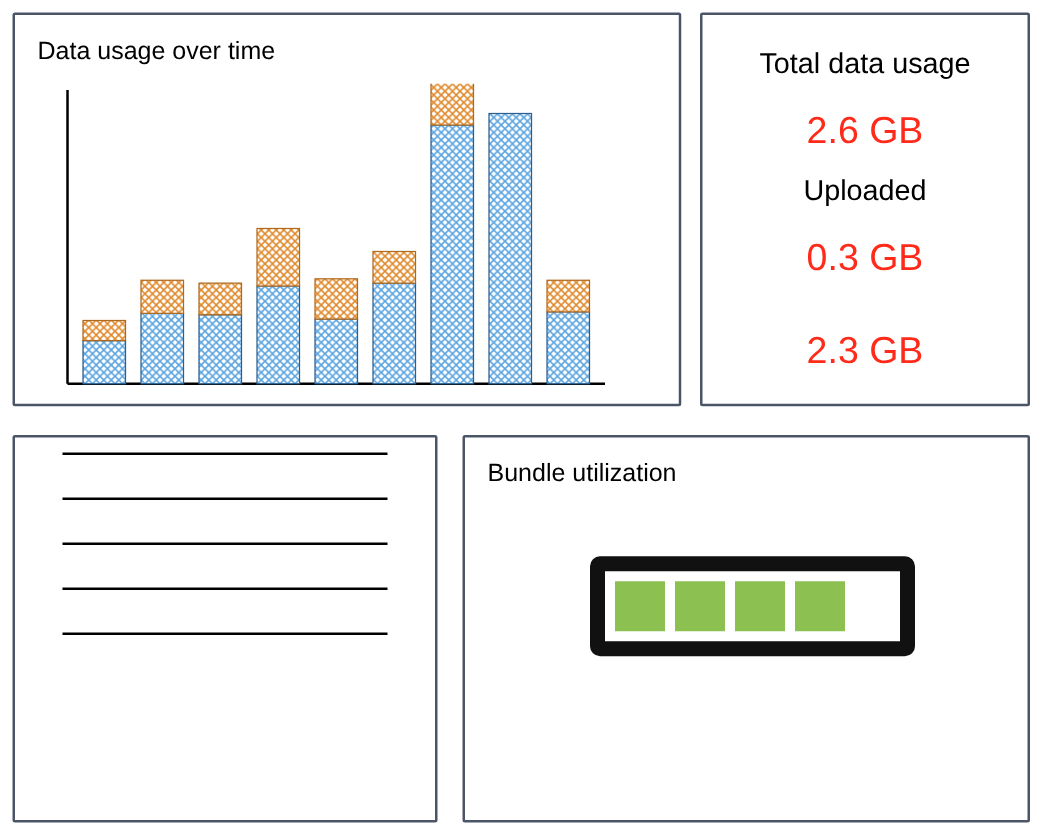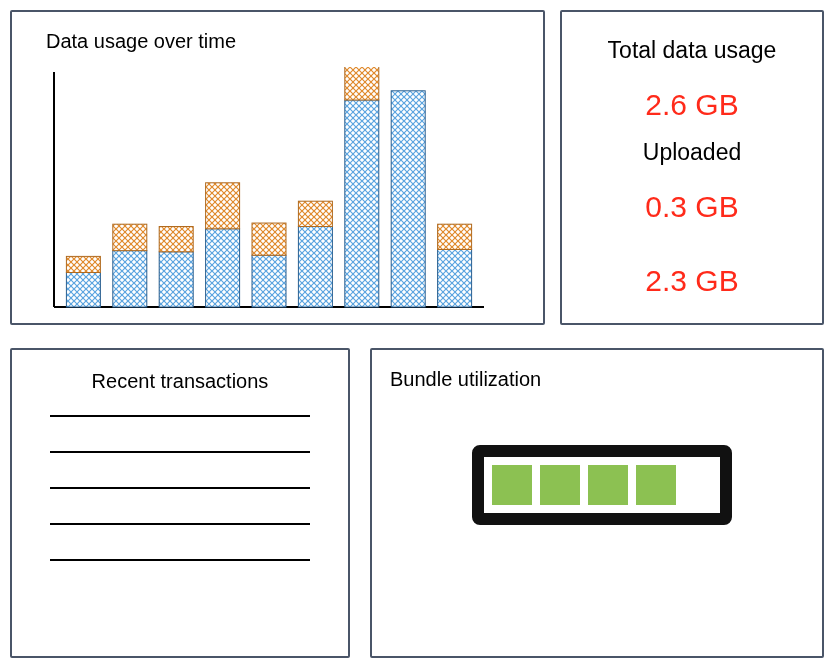--- a/index.html
+++ b/index.html
@@ -26,21 +26,20 @@
       top: 10px;
       width: 535px;
       height: 315px;
     }
     .chart-title {
       position: absolute;
       left: 18px;
       top: 18px;
       font-size: 20px;
       color: #000;
-      margin-left: 16px;
     }
     .chart-area {
       position: absolute;
       left: 32px;
       top: 55px;
       width: 460px;
       height: 245px;
     }
     
     .stats-card {
@@ -179,21 +178,20 @@
   <div class="stat-block">
     <div class="stat-label">Uploaded</div>
     <div class="stat-value">0.3 GB</div>
   </div>
   <div class="stat-block">
     <div class="stat-value">2.3 GB</div>
   </div>
 </div>
 
 <div class="card recent-card">
-  <div class="recent-title">Recent transactions</div>
   <div class="recent-lines" id="recent-lines">
       <div class="recent-line"></div>
       <div class="recent-line"></div>
       <div class="recent-line"></div>
       <div class="recent-line"></div>
       <div class="recent-line"></div>
     </div>
 </div>
 
 <div class="card bundle-card">

